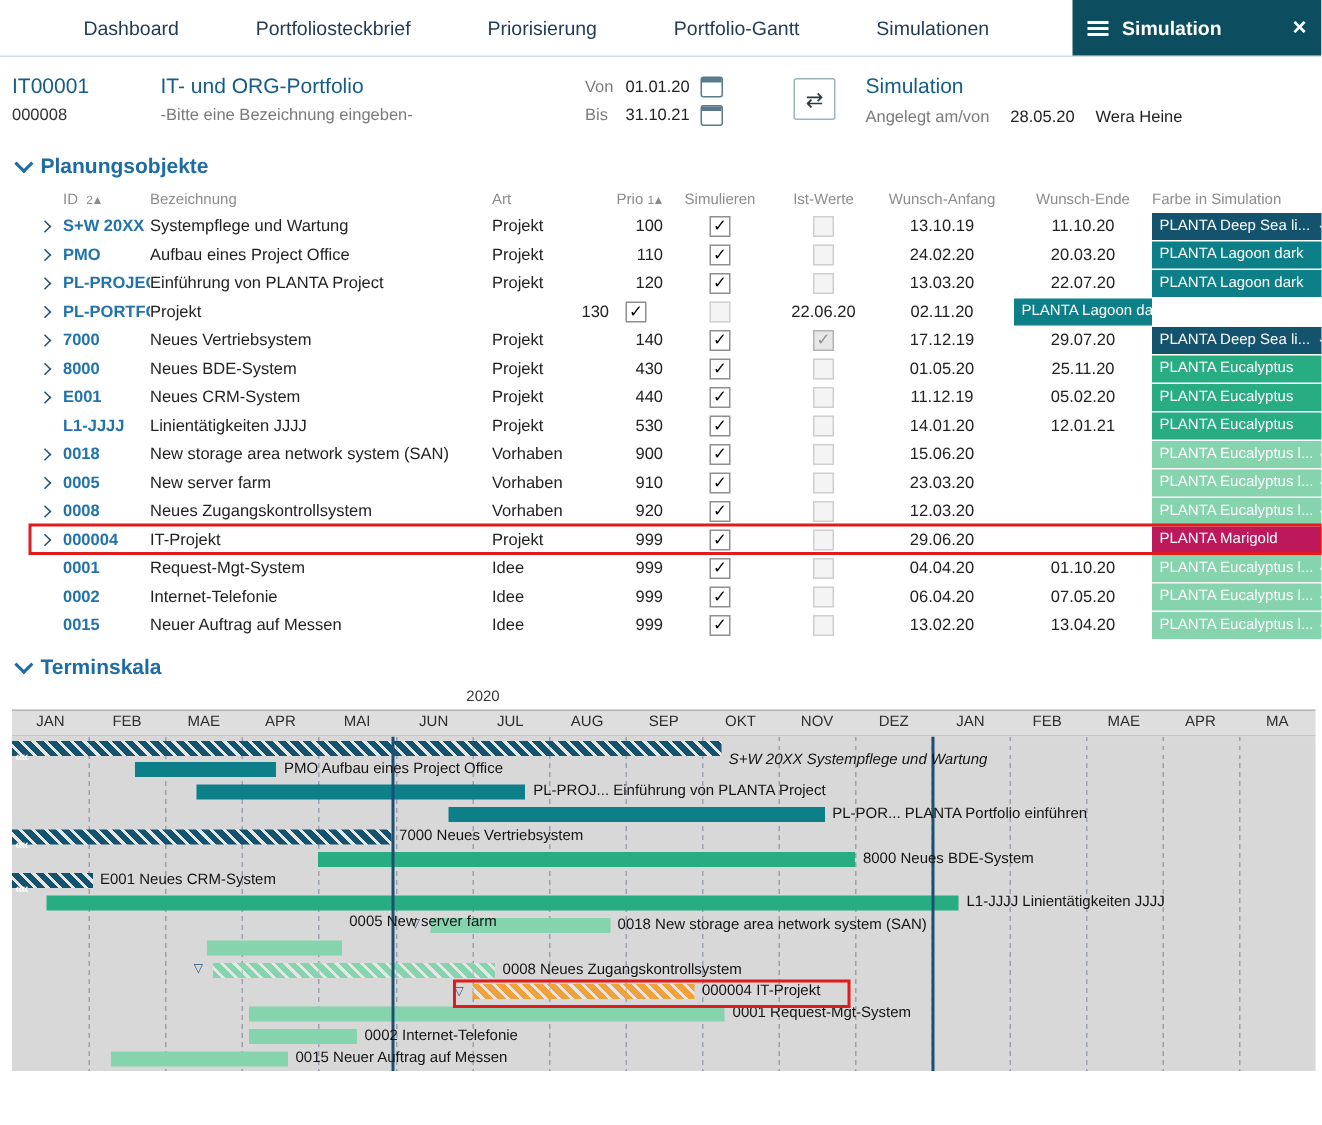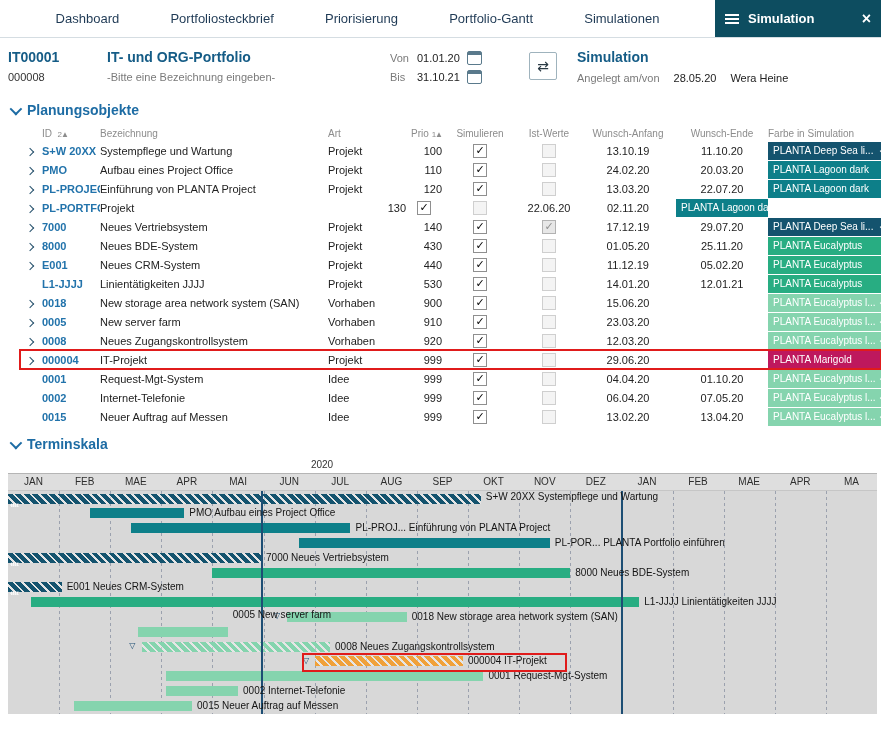--- a/index.html
+++ b/index.html
@@ -13,21 +13,21 @@
   #nav-tabs{flex:1;display:flex;justify-content:space-around;align-items:center;padding:0 30px}
   .nav-tab{font-size:13px;color:#1f3a55;cursor:pointer;white-space:nowrap}
   .active-tab{width:146px;background:#0d4d60;color:#fff;display:flex;align-items:center;gap:9px;padding:0 10px;font-size:13px;font-weight:bold}
   .hamburger{display:inline-flex;flex-direction:column;gap:2px;width:14px}
   .hamburger i{height:2px;background:#fff;display:block}
   .close-x{margin-left:auto;font-size:16px;font-weight:bold;cursor:pointer;line-height:1}
   
   .header{display:flex;padding:10px 0 6px 8px;align-items:flex-start}
   .h-ids{width:99px}
   .h-title{width:283px}
-  .h-id,.h-t{font-size:14px;font-weight:bold;color:#155c86;line-height:18px}
+  .h-id,.h-t{font-size:14px;font-weight:normal;color:#155c86;line-height:18px}
   .h-subid{font-size:11px;color:#333;margin-top:5px}
   .h-sub{font-size:11px;color:#7a7a7a;margin-top:5px}
   .h-dates{width:122px}
   .h-date-row{display:flex;align-items:center;gap:7px;height:19px}
   .lbl{font-size:11px;color:#7a7a7a}
   .val{font-size:11px;color:#222}
   .h-date-row .lbl{width:20px}
   .cal{width:13px;height:12px;border:1px solid #5a7a8c;border-radius:2px;position:relative;background:#fff;display:inline-block}
   .cal::before{content:"";position:absolute;left:0;right:0;top:0;height:3px;background:#5a7a8c}
   .refresh-wrap{width:62px;display:flex;justify-content:center;padding-top:4px}
@@ -438,21 +438,21 @@
       <div class="g-grid" style="left: 511.176px;"></div>
       <div class="g-grid" style="left: 562.294px;"></div>
       <div class="g-grid" style="left: 613.412px;"></div>
       <div class="g-grid" style="left: 664.529px;"></div>
       <div class="g-grid" style="left: 715.647px;"></div>
       <div class="g-grid" style="left: 766.765px;"></div>
       <div class="g-grid" style="left: 817.882px;"></div>
       <div class="g-vline" style="left: 253.032px;"></div>
       <div class="g-vline" style="left: 613.412px;"></div>
       <div class="g-bar" style="left: 0px; width: 472.838px; top: 2.5px; background: repeating-linear-gradient(45deg, rgb(20, 83, 110) 0px, rgb(20, 83, 110) 4px, rgba(255, 255, 255, 0.35) 4px, rgba(255, 255, 255, 0.35) 6px);"><span class="g-arrows">««</span></div>
-      <span class="g-label" style="left: 477.838px; top: 0;">S+W 20XX Systempflege und Wartung</span>
+      <span class="g-label" style="left: 477.838px; top: 10px; font-style: italic;">S+W 20XX Systempflege und Wartung</span>
       <div class="g-bar" style="left: 81.7882px; width: 94.5676px; top: 17.3px; background: rgb(13, 127, 137);"></div>
       <span class="g-label" style="left: 181.356px; top: 16.3px;">PMO  Aufbau eines Project Office</span>
       <div class="g-bar" style="left: 122.682px; width: 219.806px; top: 32.1px; background: rgb(13, 127, 137);"></div>
       <span class="g-label" style="left: 347.488px; top: 31.1px;">PL-PROJ...  Einführung von PLANTA Project</span>
       <div class="g-bar" style="left: 291.371px; width: 250.476px; top: 46.9px; background: rgb(13, 127, 137);"></div>
       <span class="g-label" style="left: 546.847px; top: 45.9px;">PL-POR...  PLANTA Portfolio einführen</span>
       <div class="g-bar" style="left: 0px; width: 253.032px; top: 61.7px; background: repeating-linear-gradient(45deg, rgb(20, 83, 110) 0px, rgb(20, 83, 110) 4px, rgba(255, 255, 255, 0.35) 4px, rgba(255, 255, 255, 0.35) 6px);"><span class="g-arrows">««</span></div>
       <span class="g-label" style="left: 258.032px; top: 60.7px;">7000 Neues Vertriebsystem</span>
       <div class="g-bar" style="left: 204.471px; width: 357.824px; top: 76.5px; background: rgb(40, 173, 130);"></div>
       <span class="g-label" style="left: 567.294px; top: 75.5px;">8000 Neues BDE-System</span>

